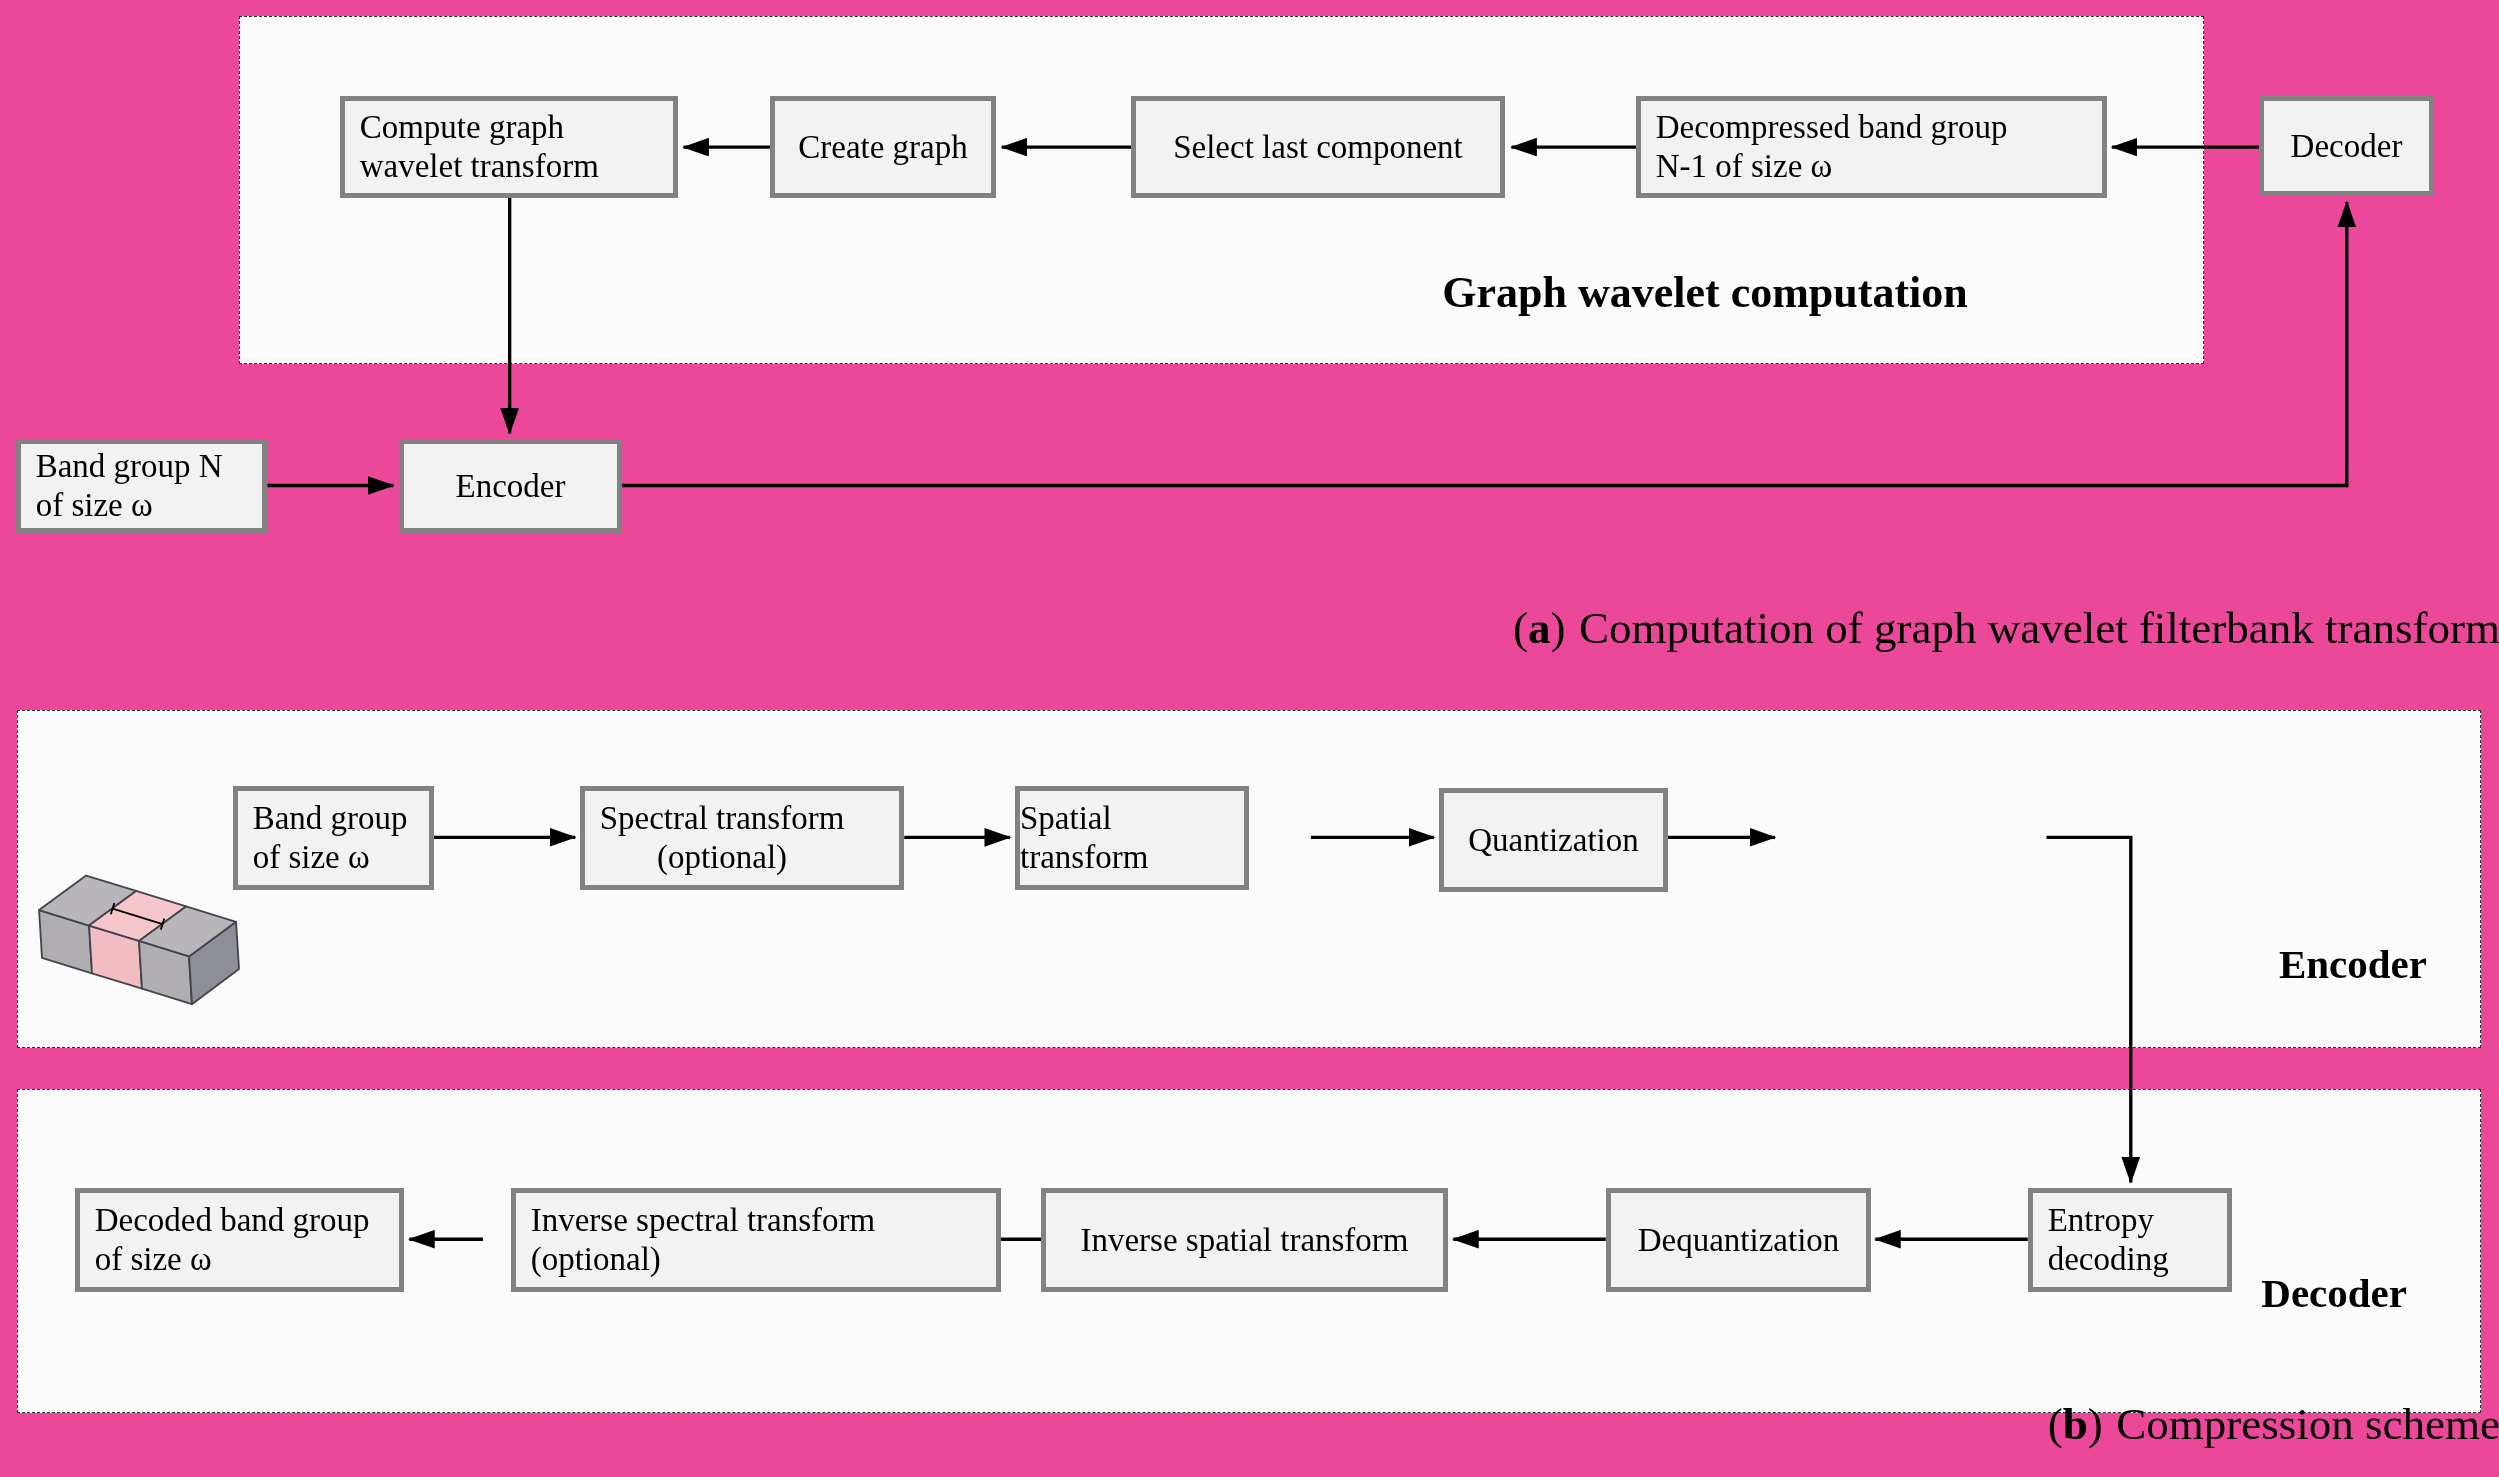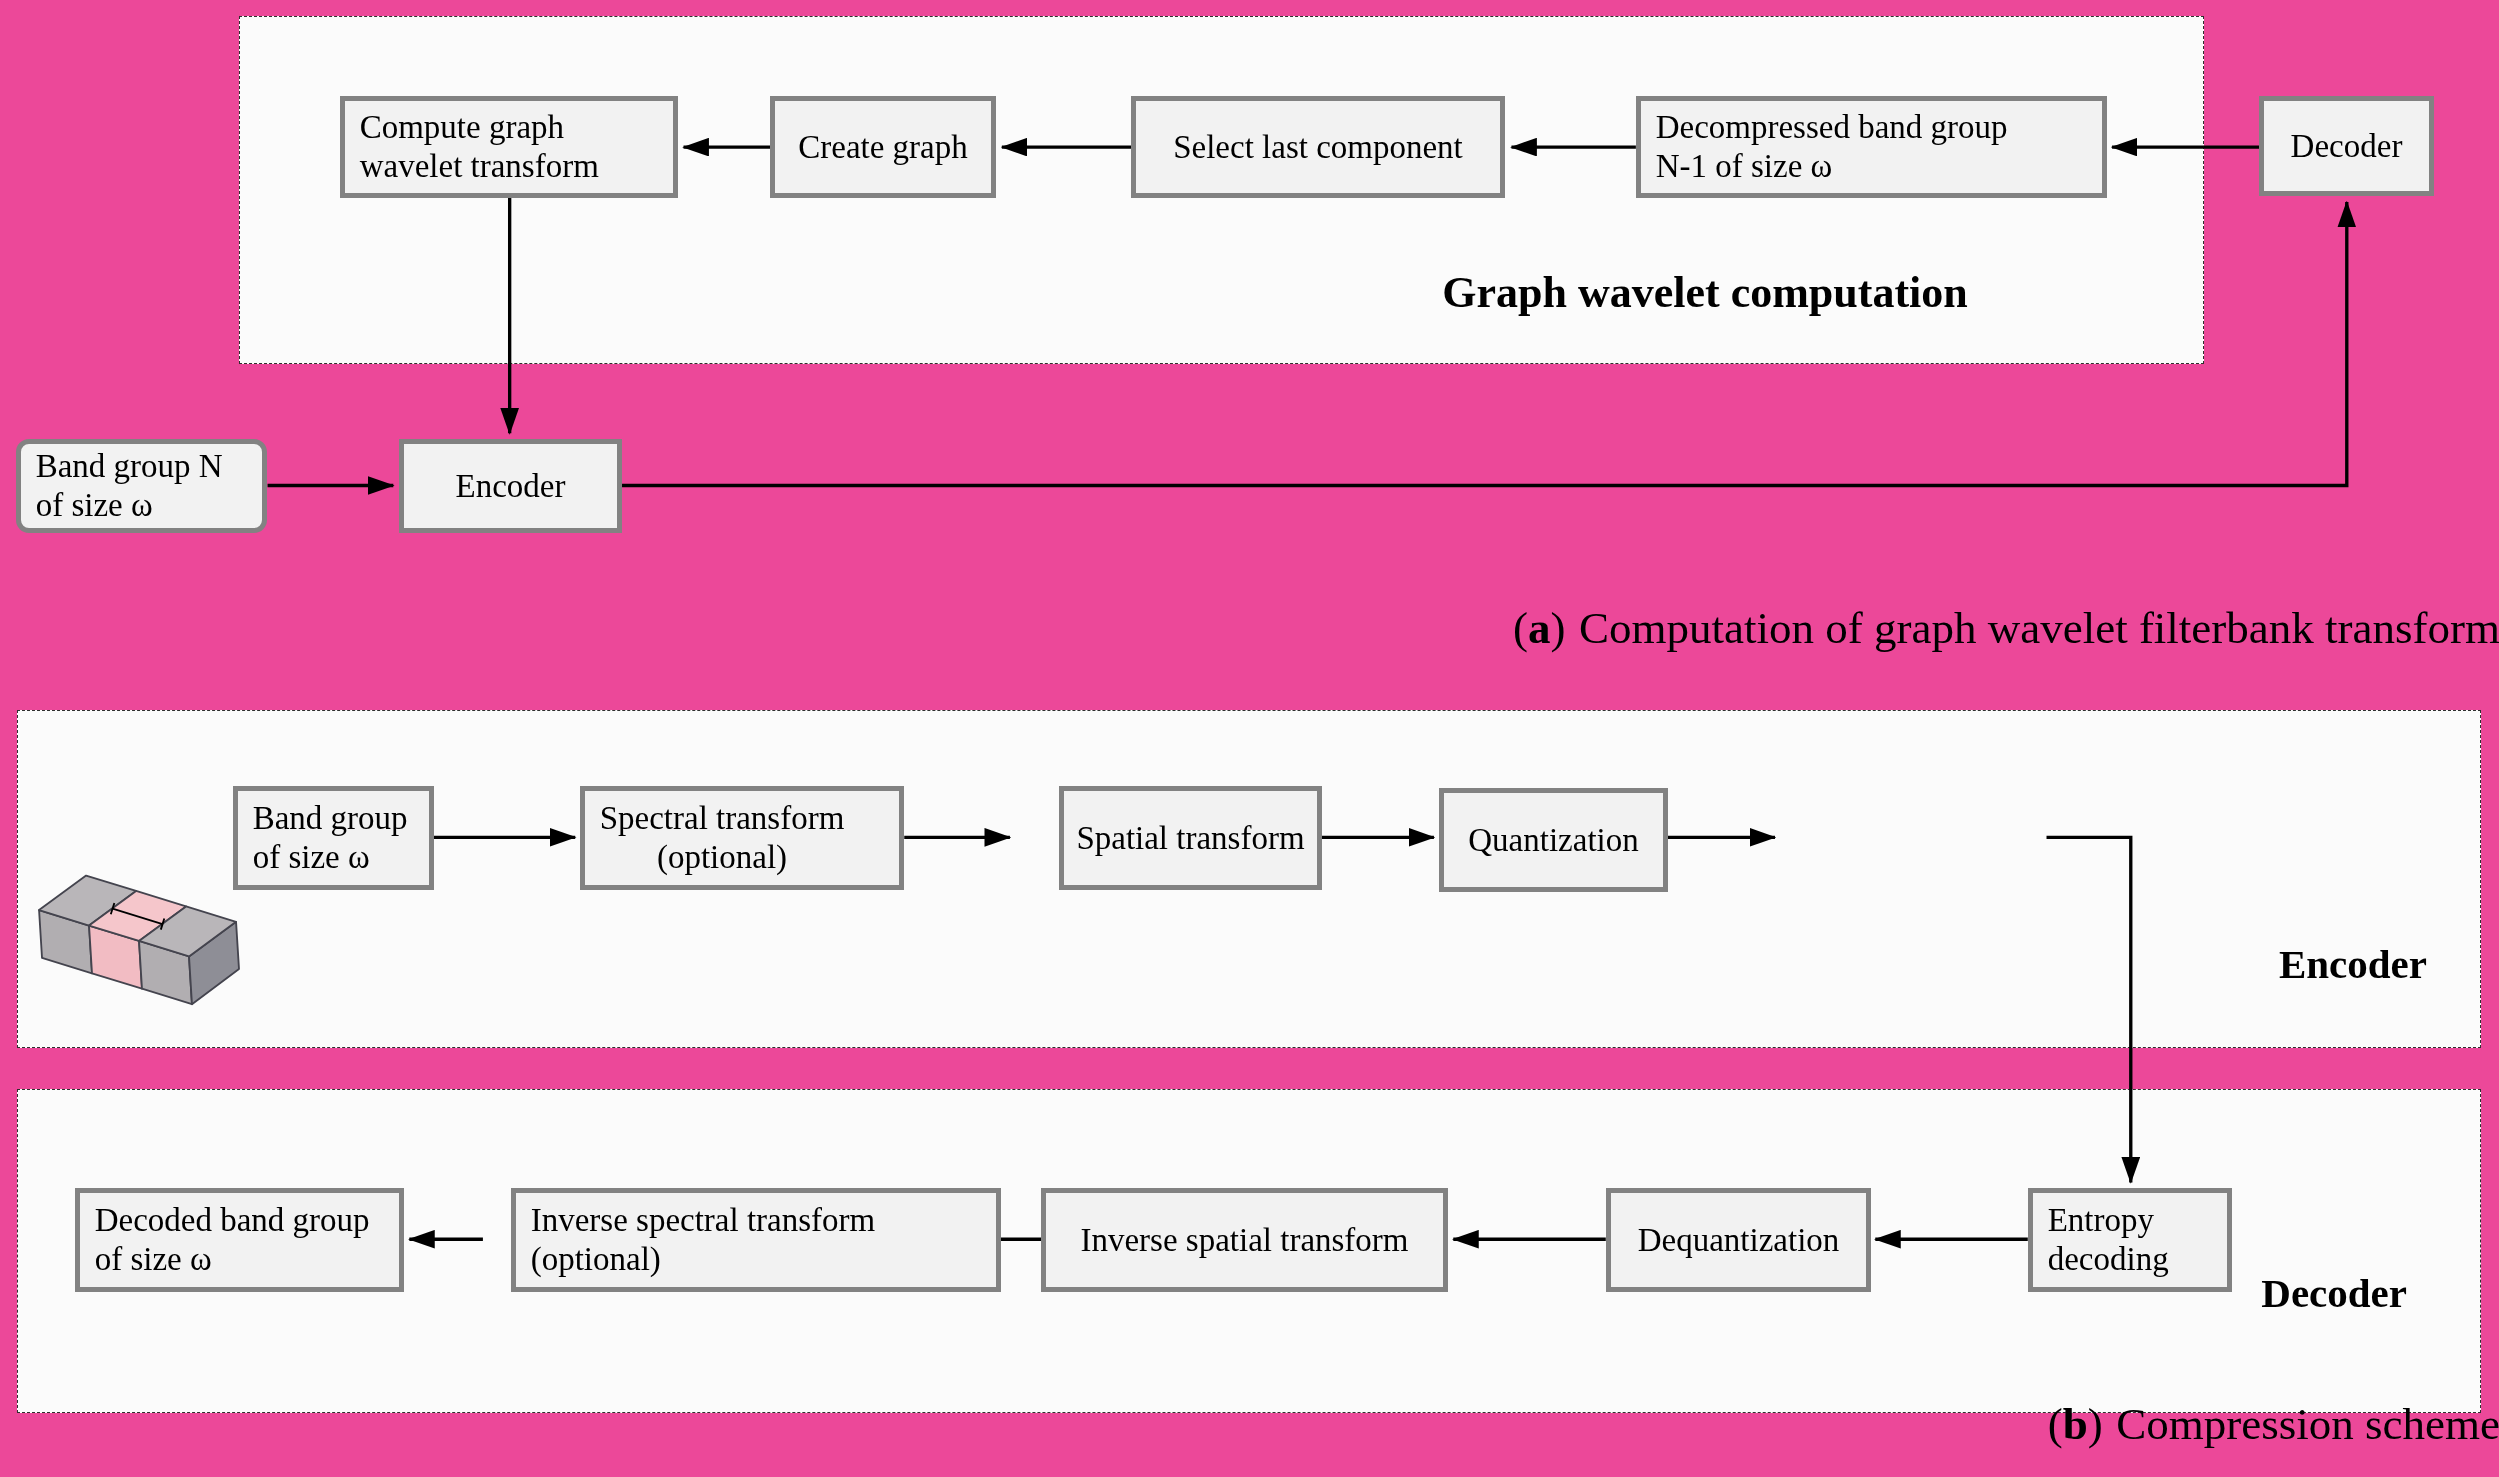--- a/index.html
+++ b/index.html
@@ -66,41 +66,41 @@
     <span class="node-label">Select last component</span>
   </div>
   <div class="node ta-left" style="left:1636px;top:96px;width:471px;height:102px;">
     <span class="node-label">Decompressed band group
 N-1 of size ω</span>
   </div>
   <div class="node" style="left:2259px;top:96px;width:175px;height:100px;">
     <span class="node-label">Decoder</span>
   </div>
   <div class="gwc-label" style="left:1337px;top:267px;width:736px;">Graph wavelet computation</div>
-  <div class="node ta-left" style="left:16px;top:439px;width:251px;height:94px;border-radius:13px;">
+  <div class="node ta-left" style="left:16px;top:439px;width:251px;height:94px;">
     <span class="node-label">Band group N
 of size ω</span>
   </div>
   <div class="node" style="left:399px;top:439px;width:223px;height:94px;">
     <span class="node-label">Encoder</span>
   </div>
 
   <div class="caption" style="top:602px;">
     <span>(</span><span class="cap-letter">a</span><span class="cap-close">)</span><span>Computation of graph wavelet filterbank transform</span>
   </div>
 
   <div class="node ta-left" style="left:233px;top:786px;width:201px;height:104px;">
     <span class="node-label">Band group
 of size ω</span>
   </div>
   <div class="node ta-left" style="left:580px;top:786px;width:324px;height:104px;text-align:center;">
     <span class="node-label">Spectral transform
 (optional)</span>
   </div>
-  <div class="node" style="left:1015px;top:786px;width:263px;height:104px;margin-left:44px;">
+  <div class="node" style="left:1015px;top:786px;width:234px;height:104px;">
     <span class="node-label">Spatial transform</span>
   </div>
   <div class="node" style="left:1439px;top:788px;width:229px;height:104px;">
     <span class="node-label">Quantization</span>
   </div>
   <div class="zone-label" style="left:2073px;top:940px;width:354px;text-align:right;">Encoder</div>
 
   <svg class="block-icon" style="left:30px;top:866px;" width="221" height="147" viewBox="0 0 300 200">
     <polygon points="12,60 80,81 84,146 16,125" fill="#b1aeb1"></polygon>
     <polygon points="80,81 148,102 152,167 84,146" fill="#f2bcc3"></polygon>

